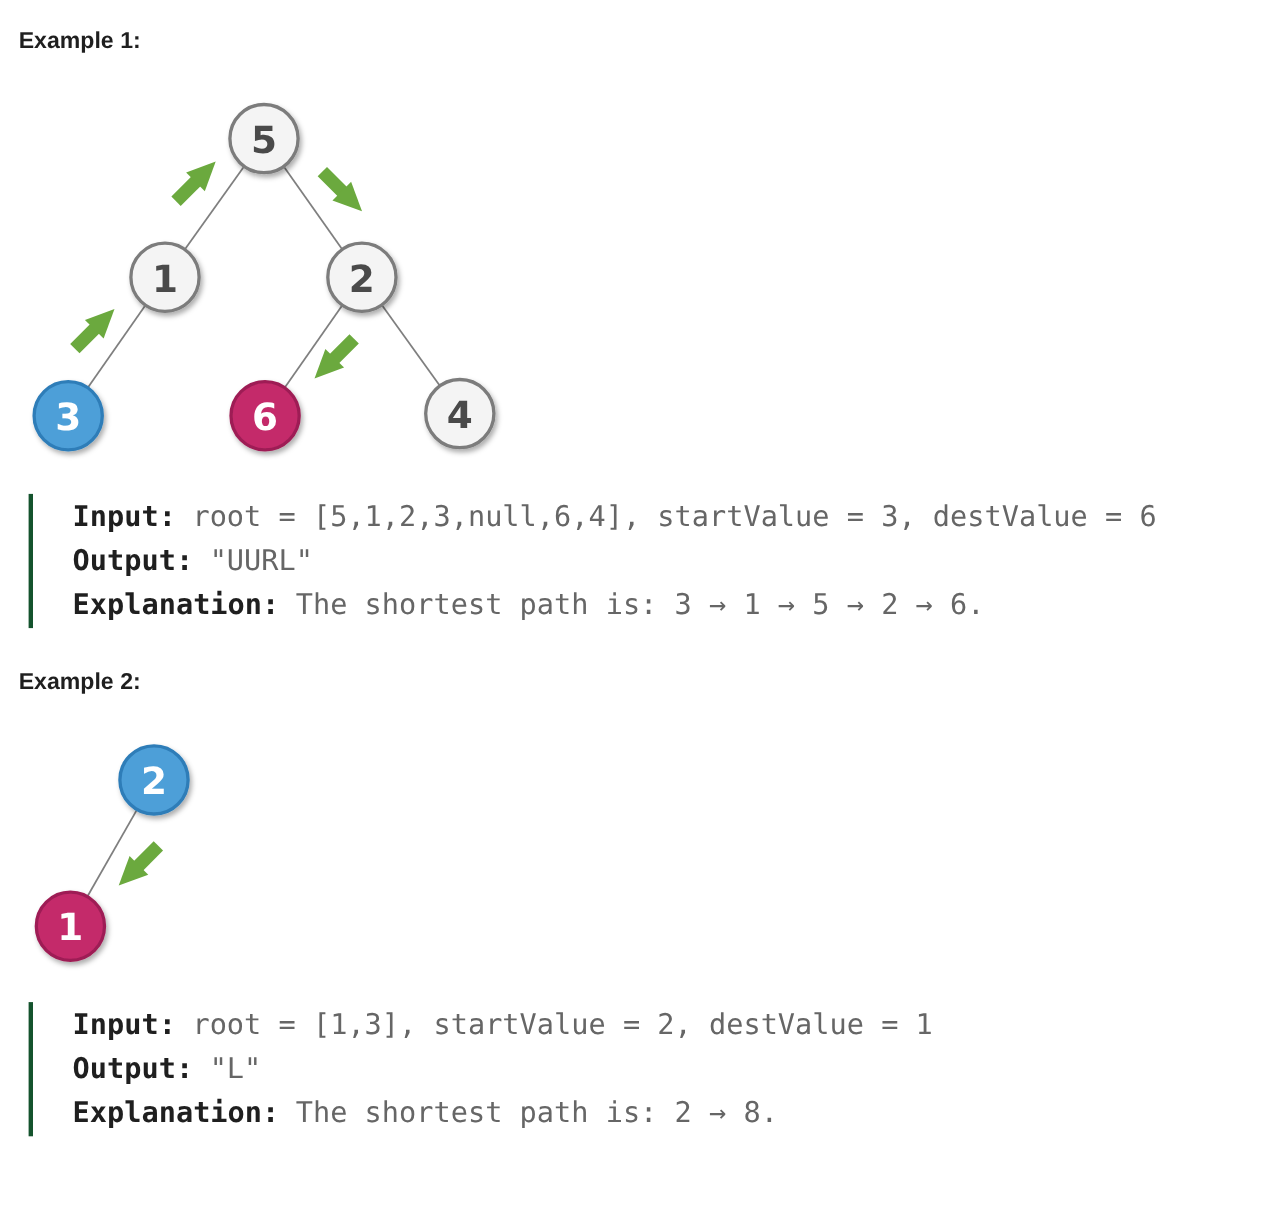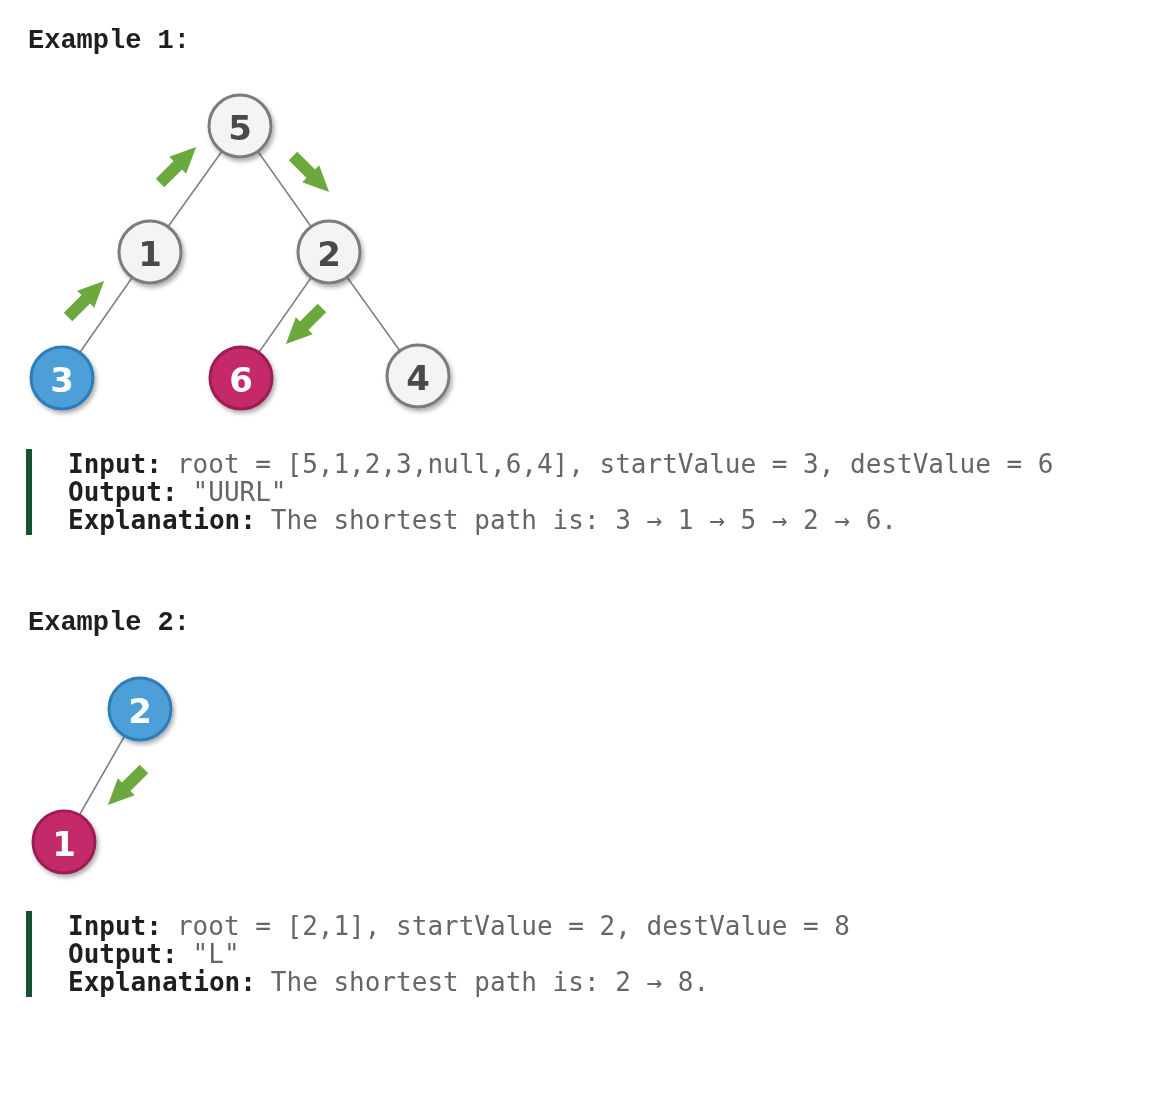--- a/index.html
+++ b/index.html
@@ -11,23 +11,23 @@
     --code-gray:#666666;
     --ink:#1f1f1f;
   }
   *{box-sizing:border-box;}
   html,body{margin:0;padding:0;}
   body{
     width:1166px;height:1096px;background:#ffffff;position:relative;
     font-family:"Liberation Sans", sans-serif;overflow:hidden;
   }
   .example-heading{
-    position:absolute;left:28px;margin:0;
-    font-size:27px;font-weight:700;color:var(--ink);
-    font-family:Liberation Mono, monospace;
+    position:absolute;left:17px;margin:0;
+    font-size:21px;font-weight:700;color:var(--ink);
+    font-family:Liberation Sans, sans-serif;
   }
   #heading1{top:26px;}
   #heading2{top:608px;}
   .tree-svg{position:absolute;display:block;}
   #tree1{left:20px;top:88px;width:460px;height:335px;}
   #tree2{left:20px;top:668px;width:180px;height:222px;}
   .edge{stroke:var(--edge-gray);stroke-width:1.6;}
   .garrow .shaft{stroke:var(--arrow-green);stroke-width:12;fill:none;stroke-linecap:butt;}
   .garrow .head{fill:var(--arrow-green);stroke:none;}
   .node circle{stroke-width:3;}
@@ -35,24 +35,24 @@
   .node-start circle{fill:var(--start-fill);stroke:var(--start-border);}
   .node-dest  circle{fill:var(--dest-fill);stroke:var(--dest-border);}
   .node text{
     font-family:"DejaVu Sans", sans-serif;font-size:34px;font-weight:700;
     text-anchor:middle;dominant-baseline:central;
   }
   .node-default text{fill:#4a4a4a;}
   .node-start text, .node-dest text{fill:#ffffff;}
   .code-block{
     position:absolute;left:26px;margin:0;
-    border-left:6px solid #14532d;
+    border-left:4px solid #14532d;
     padding:1px 0 1px 36px;
     font-family:"DejaVu Sans Mono","Liberation Mono",monospace;
-    font-size:26px;line-height:28px;color:var(--code-gray);
+    font-size:26px;line-height:40px;color:var(--code-gray);
     white-space:pre;
   }
   #code1{top:449px;}
   #code2{top:911px;}
   .code-label{font-weight:700;color:var(--ink);margin-right:15px;}
 </style>
 </head>
 <body>
 
 <h3 id="heading1" class="example-heading">Example 1:</h3>
@@ -133,15 +133,15 @@
   <g class="node node-start">
     <circle cx="120" cy="41" r="31" filter="url(#nodeShadow)"></circle>
     <text x="120" y="43">2</text>
   </g>
   <g class="node node-dest">
     <circle cx="44" cy="174" r="31" filter="url(#nodeShadow)"></circle>
     <text x="44" y="176">1</text>
   </g>
 </svg>
 
-<pre id="code2" class="code-block"><span class="line"><span class="code-label">Input:</span><span>root = [2,1], startValue = 2, destValue = 8</span>
+<pre id="code2" class="code-block"><span class="line"><span class="code-label">Input:</span><span>root = [1,3], startValue = 2, destValue = 1</span>
 </span><span class="line"><span class="code-label">Output:</span><span>"L"</span>
 </span><span class="line"><span class="code-label">Explanation:</span><span>The shortest path is: 2 → 8.</span></span></pre>
 
 </body></html>

